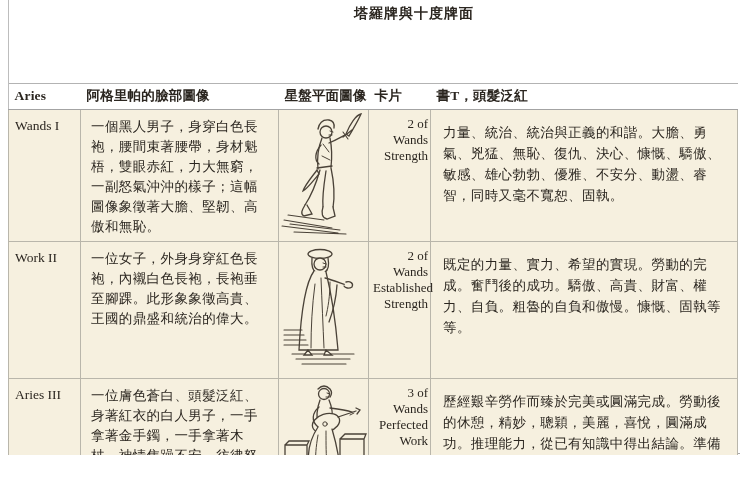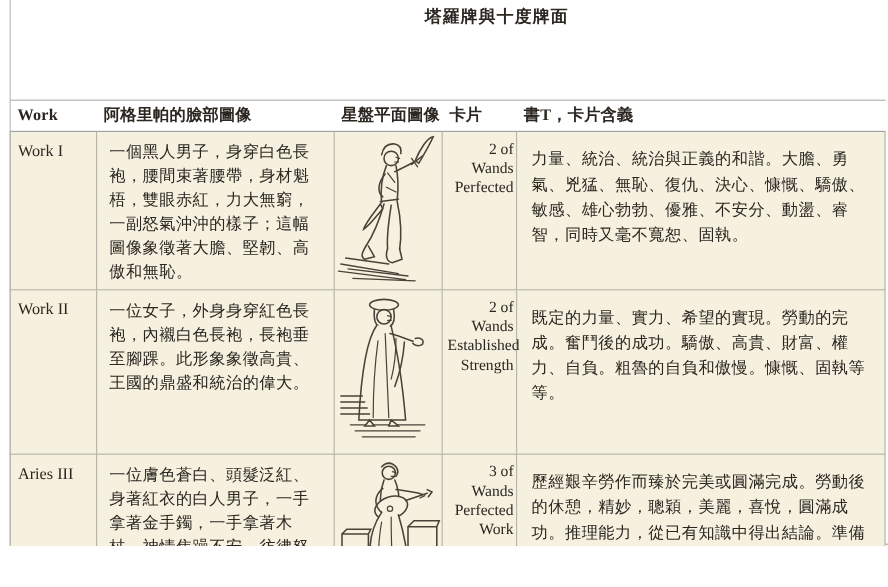--- a/index.html
+++ b/index.html
@@ -59,31 +59,31 @@
   <table class="faces">
     <colgroup>
       <col class="c-face">
         <col class="c-desc">
         <col class="c-img">
         <col class="c-card">
         <col class="c-mean">
     </colgroup>
     <thead>
       <tr>
-        <th>Work</th>
+        <th>Aries</th>
         <th>阿格里帕的臉部圖像</th>
         <th>星盤平面圖像</th>
         <th>卡片</th>
-        <th>書T，卡片含義</th>
+        <th>書T，頭髮泛紅</th>
       </tr>
     </thead>
     <tbody>
 
       <tr class="r1">
-        <td class="face-cell">Work I</td>
+        <td class="face-cell">Wands I</td>
         <td class="desc-cell">
           <div class="desc">一個黑人男子，身穿白色長袍，腰間束著腰帶，身材魁梧，雙眼赤紅，力大無窮，一副怒氣沖沖的樣子；這幅圖像象徵著大膽、堅韌、高傲和無恥。</div>
         </td>
         <td class="img-cell">
           <span class="woodcut">
             <svg width="88" height="124" viewBox="0 0 88 124" fill="none" stroke="#4a4238" stroke-width="1.3" stroke-linecap="round">
 
               <path d="M4,108 L52,116 M2,114 L58,121 M8,103 L44,108 M14,120 L66,122" stroke-width="1.1"></path>
               <path d="M10,112 L60,118" stroke-width="1.1"></path>
 
@@ -110,21 +110,21 @@
               <path d="M46,59 C44,72 42,84 43,95"></path>
               <path d="M51,56 C54,70 55,83 53,96"></path>
 
               <path d="M25,93 C22,98 20,102 24,104 L32,102 C30,98 28,95 27,93" fill="#f6f0df"></path>
               <path d="M43,95 C41,101 42,106 47,107 L55,104 C54,99 53,96 53,95" fill="#f6f0df"></path>
             </svg>
           </span>
         </td>
         <td class="card-cell">
           <span class="card-name">2 of Wands</span>
-          <span class="card-title">Perfected</span>
+          <span class="card-title">Strength</span>
         </td>
         <td class="mean-cell">
           <div class="meaning">力量、統治、統治與正義的和諧。大膽、勇氣、兇猛、無恥、復仇、決心、慷慨、驕傲、敏感、雄心勃勃、優雅、不安分、動盪、睿智，同時又毫不寬恕、固執。</div>
         </td>
       </tr>
 
       <tr class="r2">
         <td class="face-cell">Work II</td>
         <td class="desc-cell">
           <div class="desc">一位女子，外身身穿紅色長袍，內襯白色長袍，長袍垂至腳踝。此形象象徵高貴、王國的鼎盛和統治的偉大。</div>

